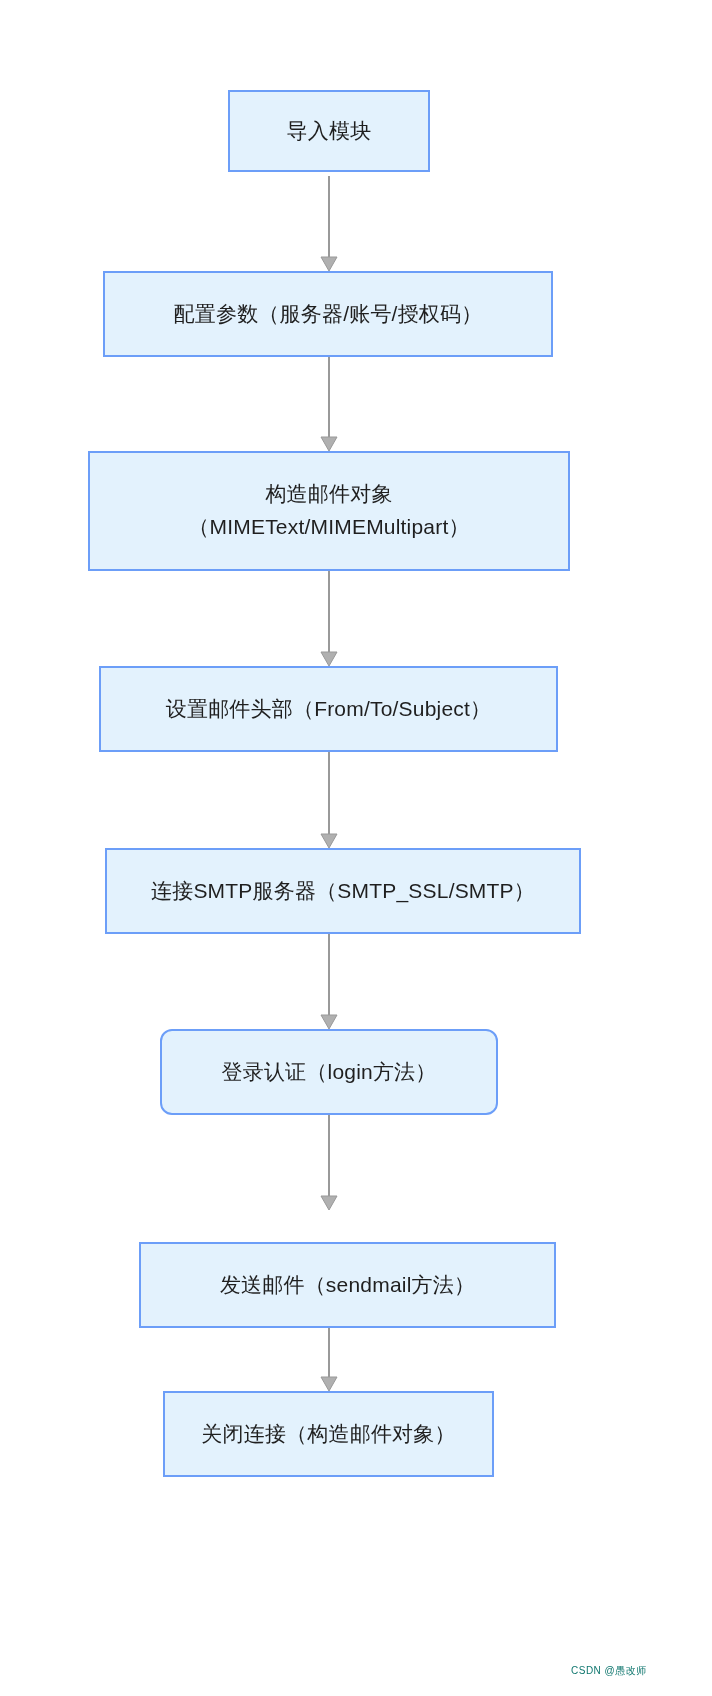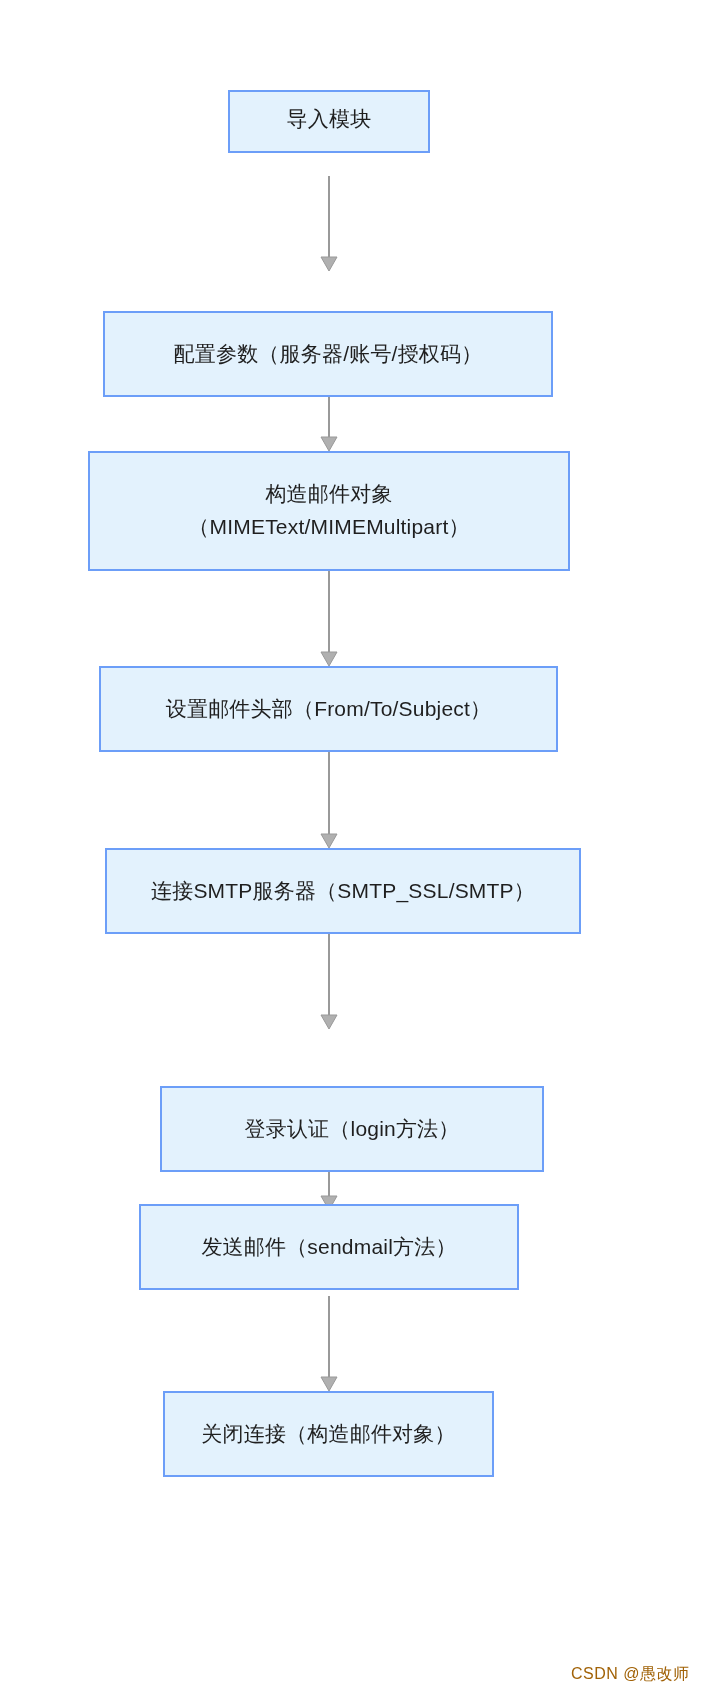--- a/index.html
+++ b/index.html
@@ -47,22 +47,22 @@
     stroke: #999999;
     stroke-width: 2;
   }
   .edge polygon {
     fill: #b0b0b0;
     stroke: #999999;
     stroke-width: 1;
   }
   .watermark {
     position: absolute;
-    color: #a16207;
-    font-size: 16px;
+    color: #0f766e;
+    font-size: 10px;
     letter-spacing: 0.5px;
     font-family: "Liberation Sans", "DejaVu Sans", sans-serif;
     white-space: nowrap;
   }
 </style>
 </head>
 <body>
 
 <div id="canvas">
   <div id="edge-layer">
@@ -89,40 +89,40 @@
       <svg class="edge" width="30" height="95" style="left: 314px; top: 1115px;">
         <line x1="15" y1="0" x2="15" y2="82"></line>
         <polygon points="7,81 23,81 15,95"></polygon>
       </svg>
       <svg class="edge" width="30" height="95" style="left: 314px; top: 1296px;">
         <line x1="15" y1="0" x2="15" y2="82"></line>
         <polygon points="7,81 23,81 15,95"></polygon>
       </svg>
     </div>
   <div id="node-layer">
-      <div class="flow-node" style="left: 228px; top: 90px; width: 202px; height: 63px; font-family: Liberation Mono, monospace;">
+      <div class="flow-node" style="left: 228px; top: 90px; width: 202px; height: 82px;">
         <span class="node-text">导入模块</span>
       </div>
-      <div class="flow-node" style="left: 103px; top: 271px; width: 450px; height: 86px; margin-top: 40px;">
+      <div class="flow-node" style="left: 103px; top: 271px; width: 450px; height: 86px;">
         <span class="node-text">配置参数（服务器/账号/授权码）</span>
       </div>
       <div class="flow-node" style="left: 88px; top: 451px; width: 482px; height: 120px;">
         <span class="node-text">构造邮件对象
 （MIMEText/MIMEMultipart）</span>
       </div>
       <div class="flow-node" style="left: 99px; top: 666px; width: 459px; height: 86px; justify-content: center;">
         <span class="node-text">设置邮件头部（From/To/Subject）</span>
       </div>
       <div class="flow-node" style="left: 105px; top: 848px; width: 476px; height: 86px;">
         <span class="node-text">连接SMTP服务器（SMTP_SSL/SMTP）</span>
       </div>
-      <div class="flow-node" style="left: 160px; top: 1086px; width: 384px; height: 86px;">
+      <div class="flow-node" style="left: 160px; top: 1029px; width: 338px; height: 86px; border-radius: 12px;">
         <span class="node-text">登录认证（login方法）</span>
       </div>
-      <div class="flow-node" style="left: 139px; top: 1204px; width: 380px; height: 86px;">
+      <div class="flow-node" style="left: 139px; top: 1242px; width: 417px; height: 86px;">
         <span class="node-text">发送邮件（sendmail方法）</span>
       </div>
       <div class="flow-node" style="left: 163px; top: 1391px; width: 331px; height: 86px;">
         <span class="node-text">关闭连接（构造邮件对象）</span>
       </div>
     </div>
   <div class="watermark" style="left: 571px; top: 1664px;">CSDN @愚改师</div>
 </div>
 
 </body></html>

